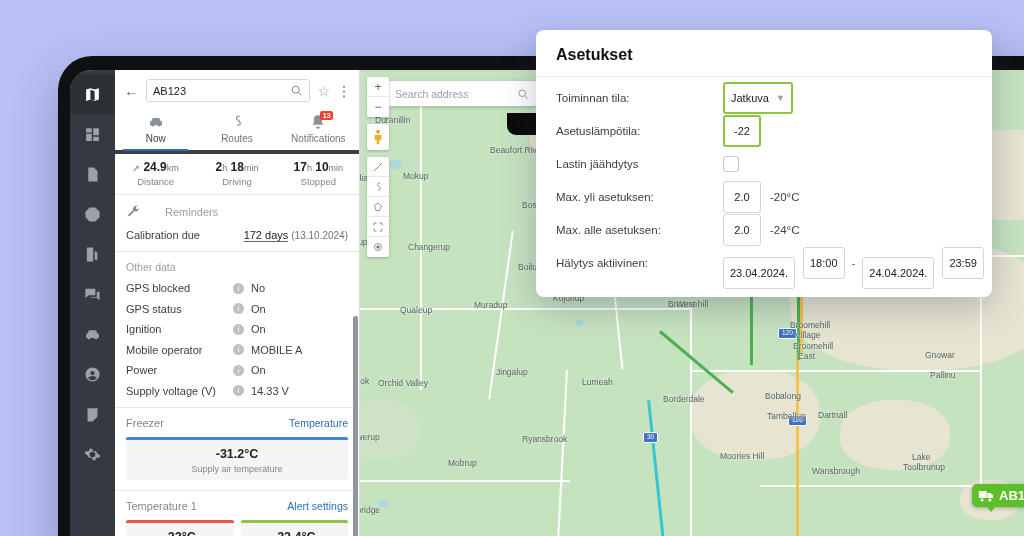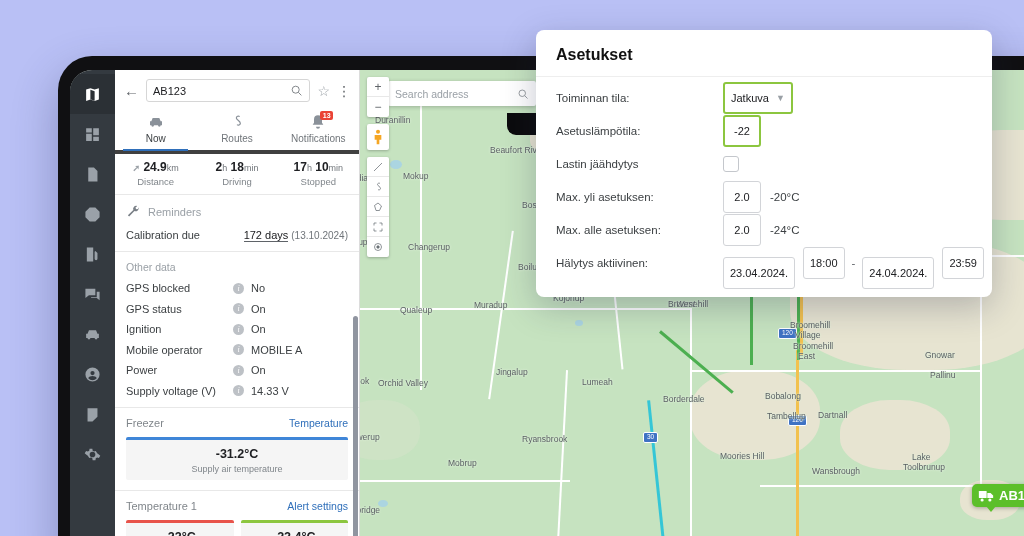--- a/index.html
+++ b/index.html
@@ -113,21 +113,21 @@
 
   .stats { display: flex; padding: 6px 0 7px; border-bottom: 1px solid #e8e8e8; }
   .stat { flex: 1; text-align: center; }
   .stat .v { font-size: 12px; color: #202124; font-weight: bold; }
   .stat .v .u { font-size: 9px; font-weight: normal; color: #70757a; }
   .stat .l { font-size: 9.5px; color: #80868b; margin-top: 2px; }
   .arrow-up { color: #9aa0a6; font-size: 9px; }
 
   .sect { padding: 9px 11px 10px; border-bottom: 1px solid #e8e8e8; }
   .sect-head {
-    display: flex; align-items: center; gap: 7px;
+    display: flex; align-items: center; gap: 24px;
     font-size: 11px; color: #9aa0a6; margin-bottom: 10px;
   }
   .sect-head svg { width: 15px; height: 15px; fill: #7a8087; }
   .sect-title { font-size: 10.5px; color: #9aa0a6; margin-bottom: 9px; }
   .kv { display: flex; align-items: center; margin-bottom: 8.5px; font-size: 11px; }
   .kv .k { width: 107px; color: #3c4043; }
   .kv .i {
     width: 11px; height: 11px; border-radius: 50%;
     background: #bdc1c6; color: #fff; font-size: 8px;
     display: flex; align-items: center; justify-content: center;

